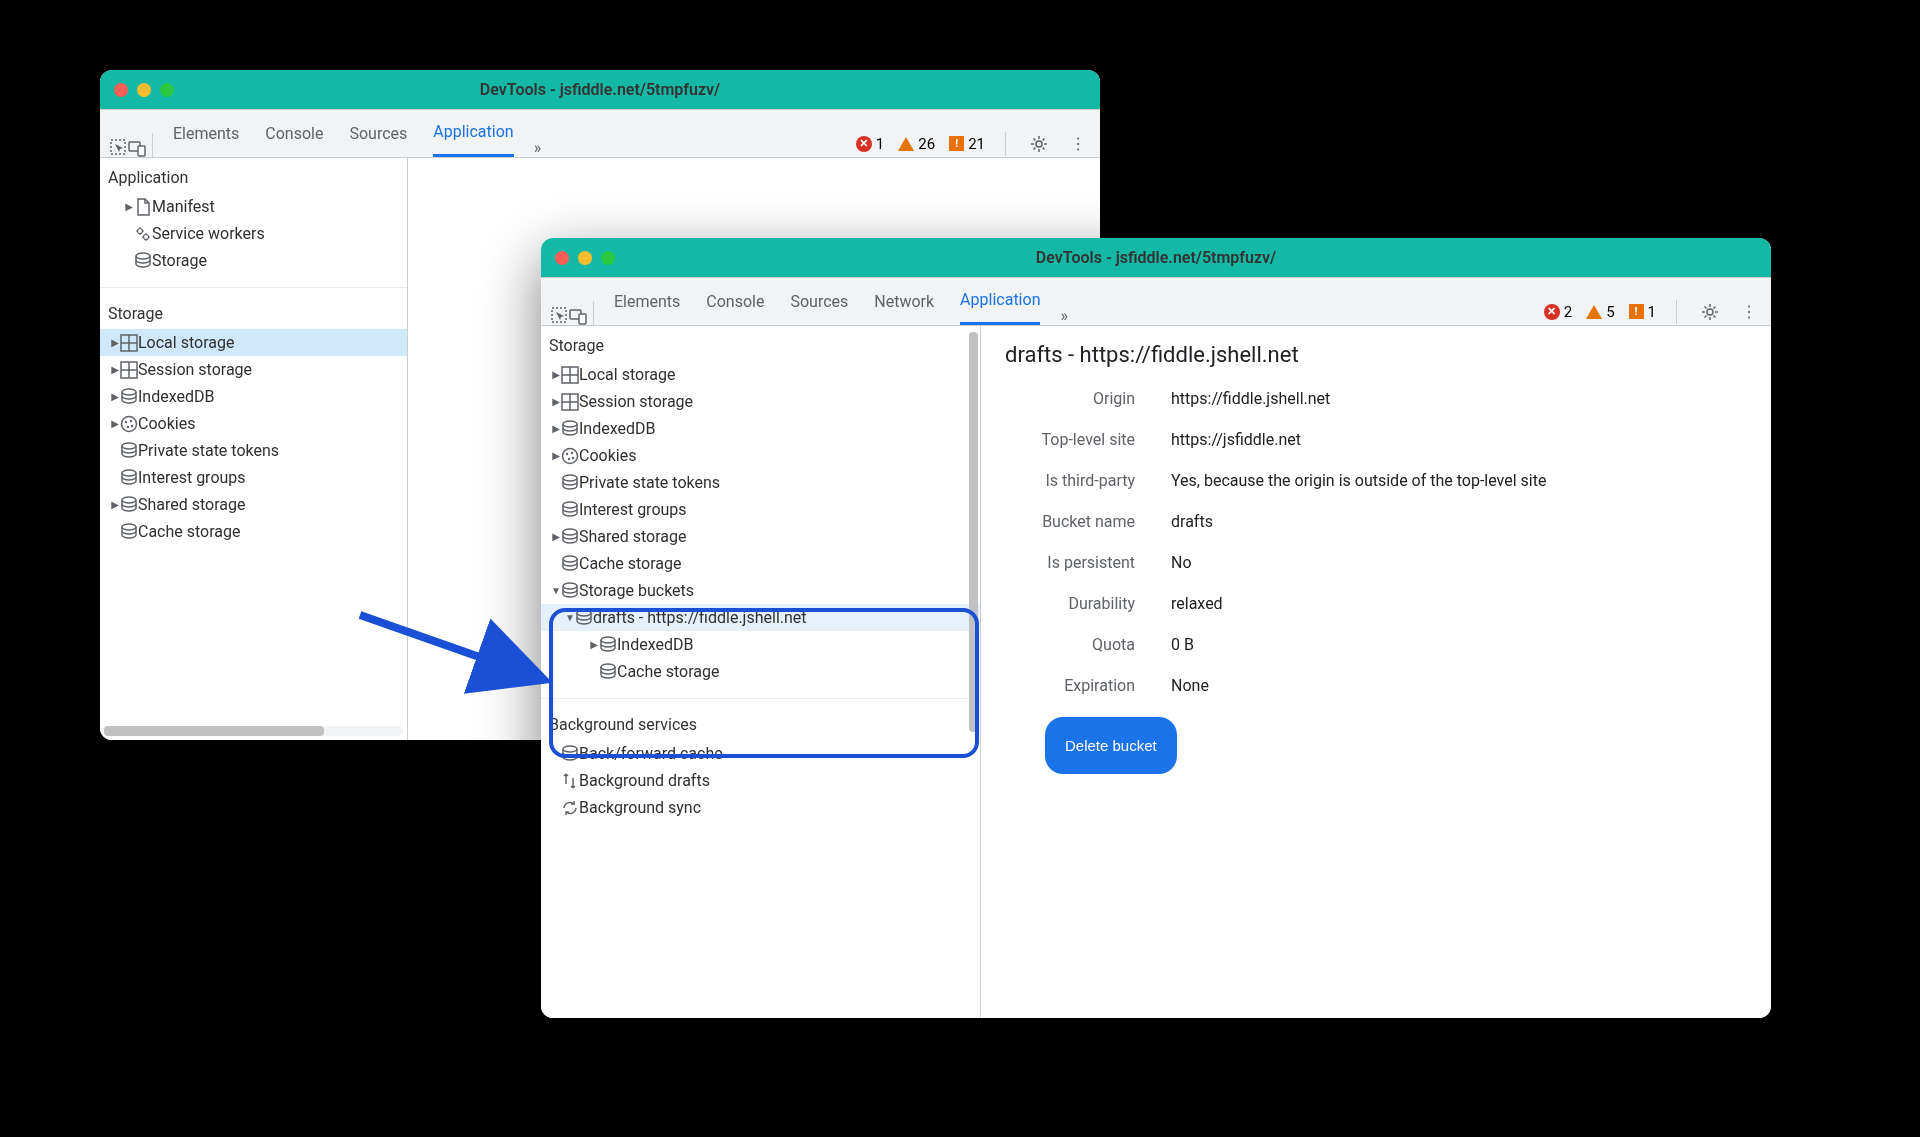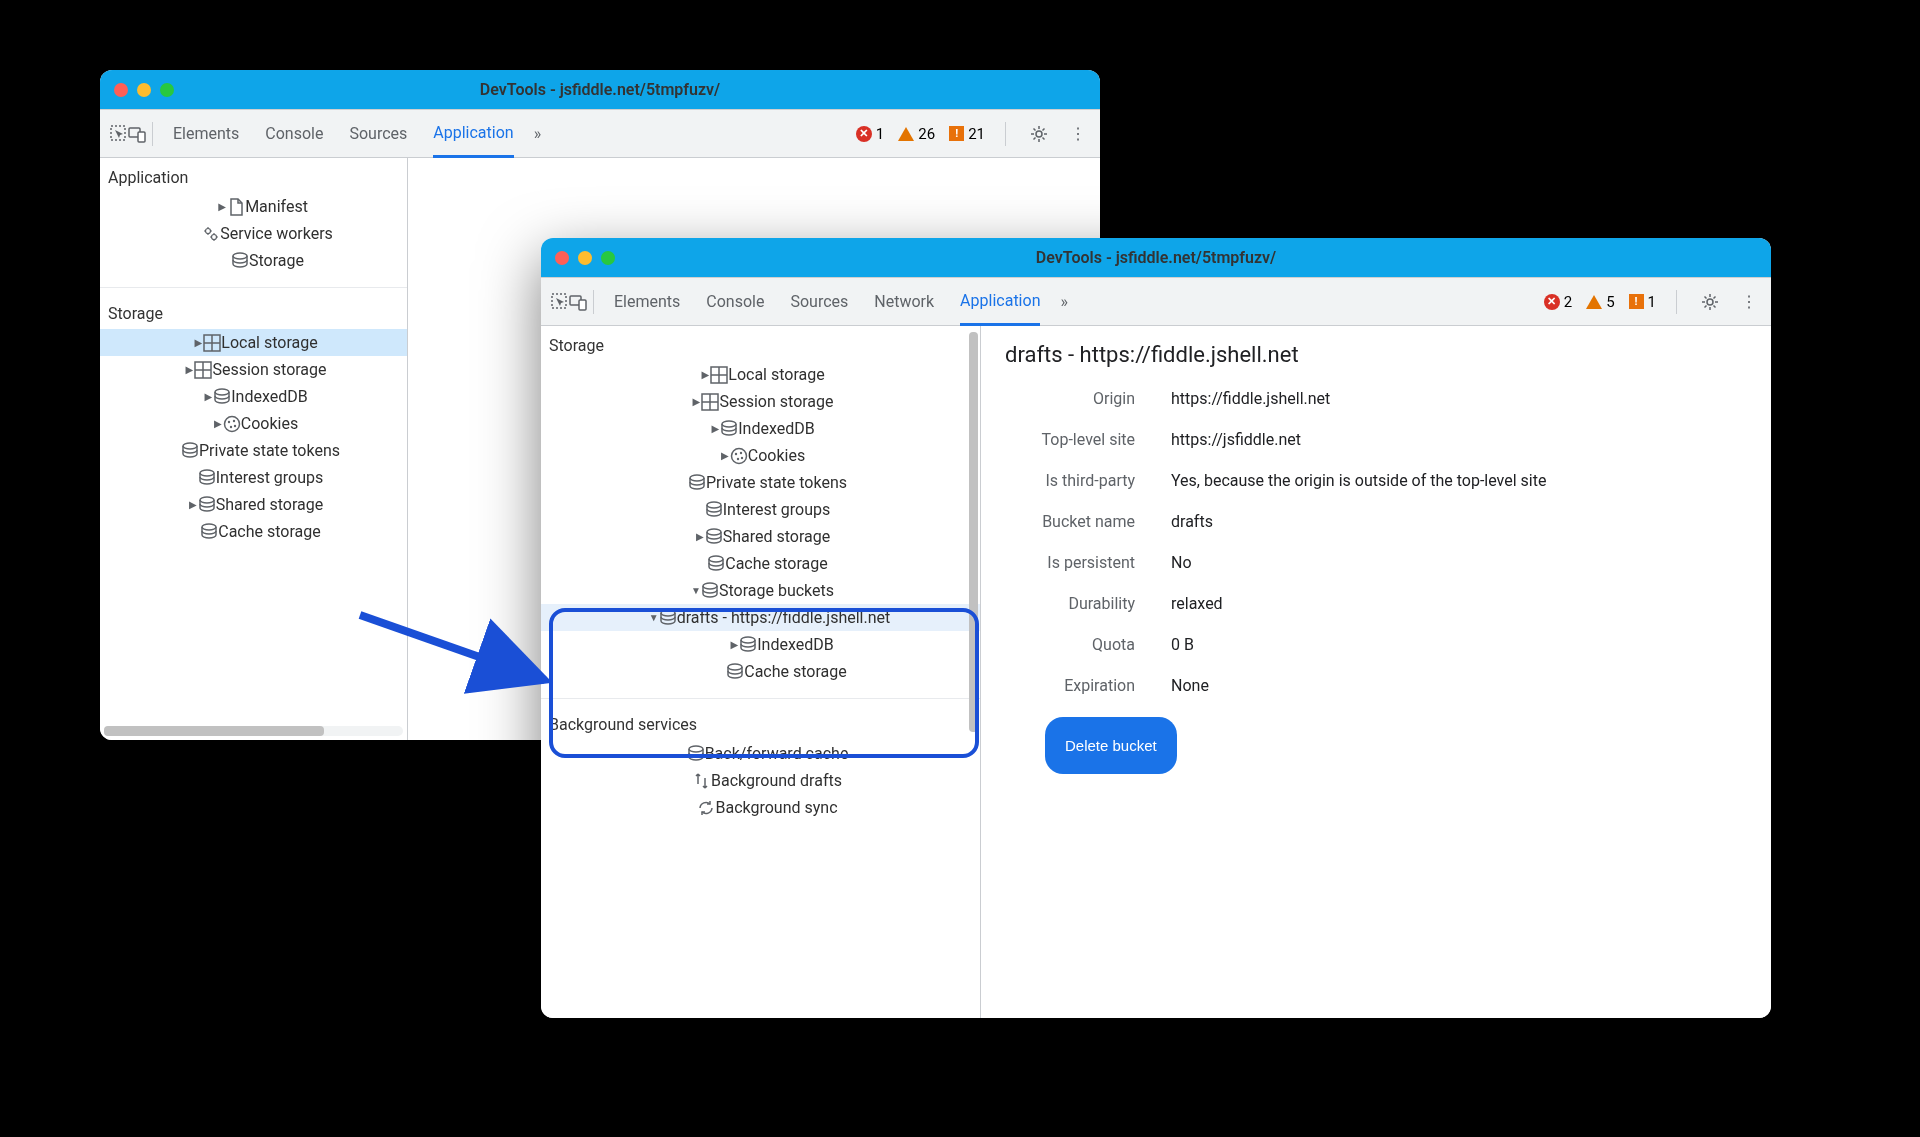--- a/index.html
+++ b/index.html
@@ -15,61 +15,61 @@
     position: absolute;
     background: #fff;
     border-radius: 12px;
     box-shadow: 0 20px 60px rgba(0,0,0,0.5);
     overflow: hidden;
     display: flex;
     flex-direction: column;
   }
   .titlebar {
     height: 40px;
-    background: #0ea5e9;
+    background: #14b8a6;
     display: flex;
     align-items: center;
     padding: 0 14px;
     position: relative;
     border-bottom: 1px solid #d0d0d0;
   }
   .traffic-lights { display: flex; gap: 9px; }
   .tl { width: 14px; height: 14px; border-radius: 50%; }
   .tl.red { background: #ff5f57; }
   .tl.yellow { background: #febc2e; }
   .tl.green { background: #28c840; }
   .title-text {
     position: absolute; left: 0; right: 0; text-align: center;
     font-size: 16px; font-weight: 600; color: #333;
     pointer-events: none;
   }
   .toolbar {
     height: 48px;
     background: #f1f3f4;
-    display: flex; align-items: center;
+    display: flex; align-items: flex-end;
     padding: 0 10px;
     border-bottom: 1px solid #cacdd1;
     font-size: 16px;
   }
   .toolbar .sep { width: 1px; height: 24px; background: #cacdd1; margin: 0 6px; }
   .tabs { display: flex; gap: 26px; padding: 0 14px; color: #5f6368; }
   .tab { height: 48px; display: flex; align-items: center; cursor: pointer; }
   .tab.active { color: #1a73e8; border-bottom: 3px solid #1a73e8; margin-bottom: -1px; font-weight: 400;}
   .overflow-chev { color: #5f6368; padding: 0 6px; cursor: pointer;}
   .status-icons { display: flex; gap: 14px; align-items: center; margin-left: auto; }
   .status-item { display: flex; align-items: center; gap: 4px; font-size: 15px; }
   .circle-icon { width: 16px; height: 16px; border-radius: 50%; display:inline-flex; align-items:center; justify-content:center; color:#fff; font-size:11px; font-weight:bold;}
   .err-ic { background:#d93025;}
   .warn-tri { width:0;height:0;border-left:8px solid transparent;border-right:8px solid transparent;border-bottom:14px solid #e37400; position:relative;}
   .issue-sq { width:15px;height:15px;background:#e8710a;display:inline-flex;align-items:center;justify-content:center;color:#fff;font-size:11px;font-weight:bold;}
   .gear-btn, .kebab-btn { cursor:pointer; color:#5f6368; padding:4px;}
   .body-split { display:flex; flex:1; overflow:hidden; }
   .sidebar { width: 308px; border-right: 1px solid #cacdd1; overflow-y:auto; background:#fff; }
   .section-header { padding: 10px 6px 6px 8px; font-size: 16px; color:#333; }
-  .tree-item { display:flex; align-items:center; padding: 4px 6px 4px 10px; font-size:16px; color:#303030; cursor:pointer; white-space:nowrap;justify-content:center;}
+  .tree-item { display:flex; align-items:center; padding: 4px 6px 4px 10px; font-size:16px; color:#303030; cursor:pointer; white-space:nowrap;}
   .tree-item.indent1 { padding-left: 24px; }
   .tree-item.indent2 { padding-left: 48px; }
   .tree-item.selected { background:#cfe8fc; }
   .tree-item.hl-sel { background:#e6f0fb; }
   .disclosure { width:10px; display:inline-flex; justify-content:center; color:#5f6368; font-size:12px;}
   .disclosure.open::before { content:"▼"; font-size:10px;}
   .disclosure.closed::before { content:"▶"; font-size:10px;}
   .disclosure.none { visibility:hidden; }
   .ic { width:18px; height:18px; display:inline-flex; align-items:center; justify-content:center; }
   .main-pane { flex:1; background:#fff; padding: 16px 24px; overflow:auto; position:relative;}

